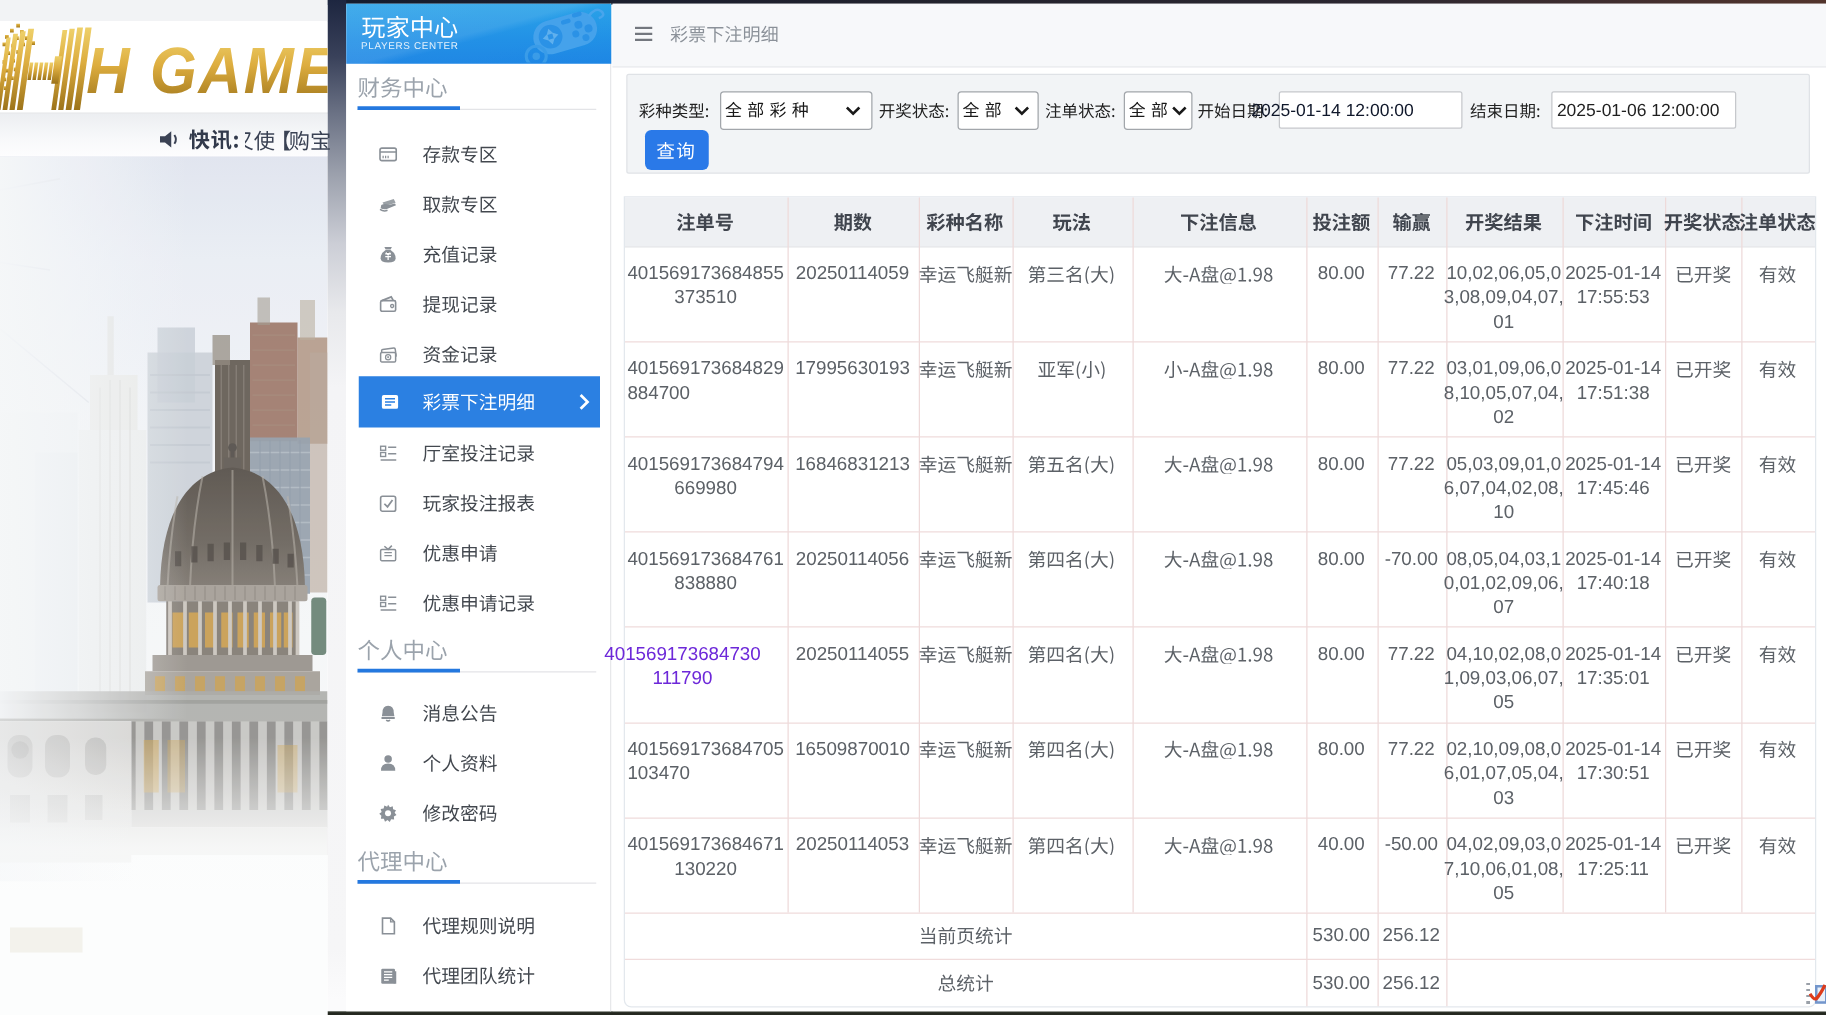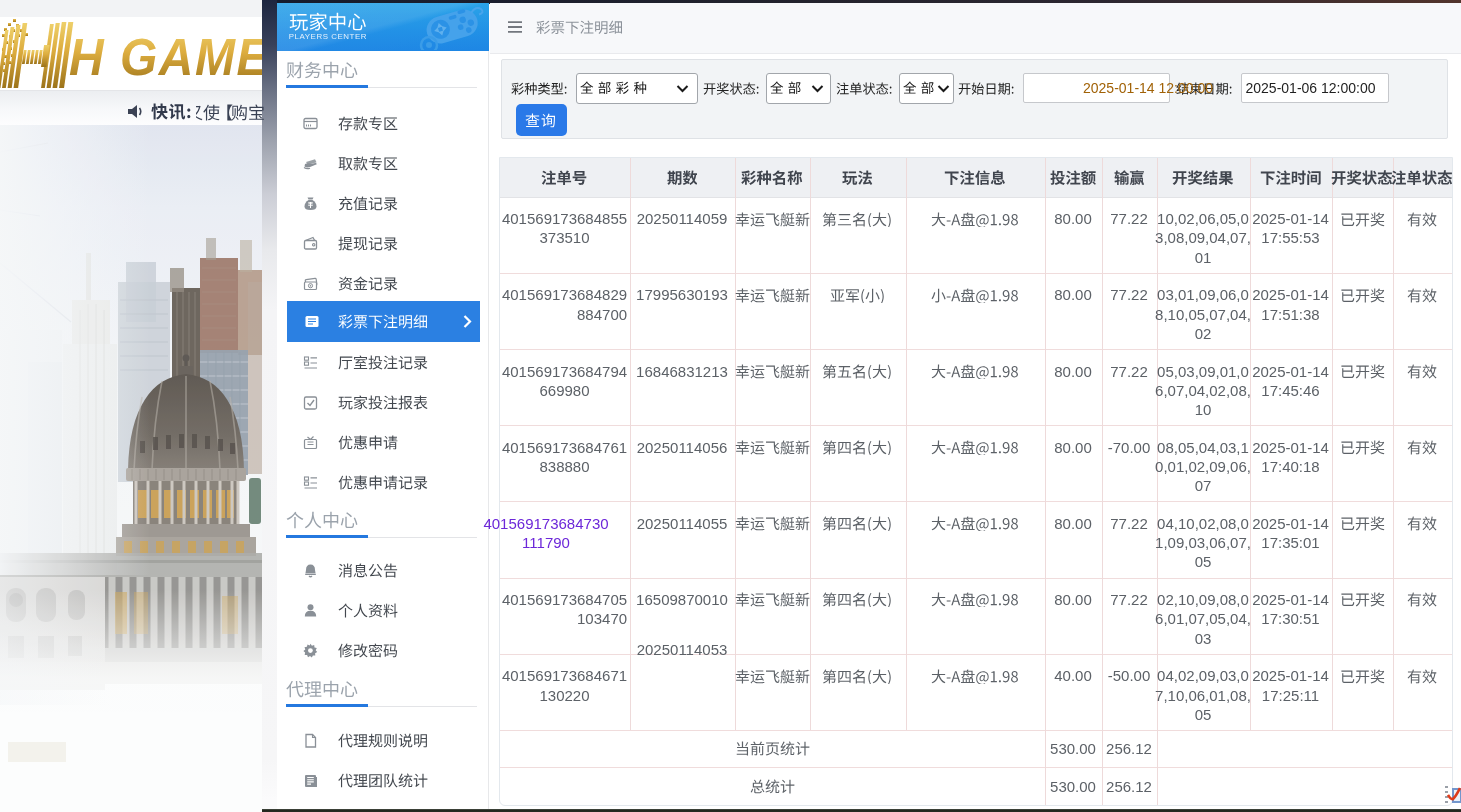--- a/index.html
+++ b/index.html
@@ -736,21 +736,21 @@
 <div style="position:absolute;left:903.0px;top:81.4px;">
     <svg width="35.6" height="13.5" viewBox="0 -880 2640 1000" fill="#1a1a1a">
       <use href="#r5168"></use>
       <use href="#r90e8" x="1320"></use>
     </svg>
   </div>
 <svg style="position:absolute;left:936.5px;top:84.5px" width="13" height="8" viewBox="0 0 13 8">
     <path d="M1.5 1 L6.5 6 L11.5 1" stroke="#1a1a1a" stroke-width="2" fill="none"></path>
   </svg>
 <div style="position:absolute;left:1022.5px;top:73px;width:147.5px;height:29.5px;background:#fff;border:1px solid #c6c8cc;border-radius:2px;box-sizing:border-box"></div>
-<div style="position:absolute;left:1083px;top:88.0px;font:normal 14px 'Liberation Sans',sans-serif;color:#a16207;line-height:18px;margin-top:-9.0px;white-space:nowrap">2025-01-14 12:00:00</div>
+<div style="position:absolute;left:1001px;top:88.0px;font:normal 14px 'Liberation Sans',sans-serif;color:#0f172a;line-height:18px;margin-top:-9.0px;white-space:nowrap">2025-01-14 12:00:00</div>
 <div style="position:absolute;left:1241px;top:73px;width:147.5px;height:29.5px;background:#fff;border:1px solid #c6c8cc;border-radius:2px;box-sizing:border-box"></div>
 <div style="position:absolute;left:1245.5px;top:88.0px;font:normal 14px 'Liberation Sans',sans-serif;color:#1f1f1f;line-height:18px;margin-top:-9.0px;white-space:nowrap">2025-01-06 12:00:00</div>
 <div style="position:absolute;left:516px;top:104px;width:50.5px;height:32px;background:#2a79e8;border-radius:5px"></div>
 <div style="position:absolute;left:525.4px;top:112.7px;">
     <svg width="31.8" height="15" viewBox="0 -880 2120 1000" fill="#ffffff">
       <use href="#r67e5"></use>
       <use href="#r8be2" x="1060"></use>
     </svg>
   </div>
 <div style="position:absolute;left:498.5px;top:156.5px;width:952px;height:647px;border:1px solid #e3e8ed;border-radius:0 0 6px 6px;box-sizing:content-box;background:#fff"></div>
@@ -901,21 +901,21 @@
       <use href="#r5f00" x="1000"></use>
       <use href="#r5956" x="2000"></use>
     </svg>
   </div>
 <div style="position:absolute;left:1407.0px;top:211.5px;">
     <svg width="30.0" height="15" viewBox="0 -880 2000 1000" fill="#5c6167">
       <use href="#r6709"></use>
       <use href="#r6548" x="1000"></use>
     </svg>
   </div>
-<div style="position:absolute;left:564.5px;transform:translateX(-50%);top:285.4px;font:15px 'Liberation Sans',sans-serif;color:#5c6167;line-height:19.2px;text-align:right;white-space:nowrap">401569173684829<br>884700</div>
+<div style="position:absolute;left:564.5px;transform:translateX(-50%);top:285.4px;font:15px 'Liberation Sans',sans-serif;color:#5c6167;line-height:19.2px;text-align:left;white-space:nowrap">401569173684829<br>884700</div>
 <div style="position:absolute;left:682.0px;transform:translateX(-50%);top:285.4px;font:15px 'Liberation Sans',sans-serif;color:#5c6167;line-height:19.2px;text-align:center;white-space:nowrap">17995630193</div>
 <div style="position:absolute;left:734.5px;top:287.6px;">
     <svg width="75.0" height="15" viewBox="0 -880 5000 1000" fill="#5c6167">
       <use href="#r5e78"></use>
       <use href="#r8fd0" x="1000"></use>
       <use href="#r98de" x="2000"></use>
       <use href="#r8247" x="3000"></use>
       <use href="#r65b0" x="4000"></use>
     </svg>
   </div>
@@ -1104,21 +1104,21 @@
       <use href="#r5f00" x="1000"></use>
       <use href="#r5956" x="2000"></use>
     </svg>
   </div>
 <div style="position:absolute;left:1407.0px;top:516.2px;">
     <svg width="30.0" height="15" viewBox="0 -880 2000 1000" fill="#5c6167">
       <use href="#r6709"></use>
       <use href="#r6548" x="1000"></use>
     </svg>
   </div>
-<div style="position:absolute;left:564.5px;transform:translateX(-50%);top:590.2px;font:15px 'Liberation Sans',sans-serif;color:#5c6167;line-height:19.2px;text-align:right;white-space:nowrap">401569173684705<br>103470</div>
+<div style="position:absolute;left:564.5px;transform:translateX(-50%);top:590.2px;font:15px 'Liberation Sans',sans-serif;color:#5c6167;line-height:19.2px;text-align:left;white-space:nowrap">401569173684705<br>103470</div>
 <div style="position:absolute;left:682.0px;transform:translateX(-50%);top:590.2px;font:15px 'Liberation Sans',sans-serif;color:#5c6167;line-height:19.2px;text-align:center;white-space:nowrap">16509870010</div>
 <div style="position:absolute;left:734.5px;top:592.4px;">
     <svg width="75.0" height="15" viewBox="0 -880 5000 1000" fill="#5c6167">
       <use href="#r5e78"></use>
       <use href="#r8fd0" x="1000"></use>
       <use href="#r98de" x="2000"></use>
       <use href="#r8247" x="3000"></use>
       <use href="#r65b0" x="4000"></use>
     </svg>
   </div>
@@ -1156,21 +1156,21 @@
       <use href="#r5956" x="2000"></use>
     </svg>
   </div>
 <div style="position:absolute;left:1407.0px;top:592.4px;">
     <svg width="30.0" height="15" viewBox="0 -880 2000 1000" fill="#5c6167">
       <use href="#r6709"></use>
       <use href="#r6548" x="1000"></use>
     </svg>
   </div>
 <div style="position:absolute;left:564.5px;transform:translateX(-50%);top:666.4px;font:15px 'Liberation Sans',sans-serif;color:#5c6167;line-height:19.2px;text-align:center;white-space:nowrap">401569173684671<br>130220</div>
-<div style="position:absolute;left:682.0px;transform:translateX(-50%);top:640px;font:15px 'Liberation Sans',sans-serif;color:#5c6167;line-height:19.2px;text-align:right;white-space:nowrap">20250114053</div>
+<div style="position:absolute;left:682.0px;transform:translateX(-50%);top:666px;font:15px 'Liberation Sans',sans-serif;color:#5c6167;line-height:19.2px;text-align:right;white-space:nowrap">20250114053</div>
 <div style="position:absolute;left:734.5px;top:668.6px;">
     <svg width="75.0" height="15" viewBox="0 -880 5000 1000" fill="#5c6167">
       <use href="#r5e78"></use>
       <use href="#r8fd0" x="1000"></use>
       <use href="#r98de" x="2000"></use>
       <use href="#r8247" x="3000"></use>
       <use href="#r65b0" x="4000"></use>
     </svg>
   </div>
 <div style="position:absolute;left:822.4px;top:668.6px;">

